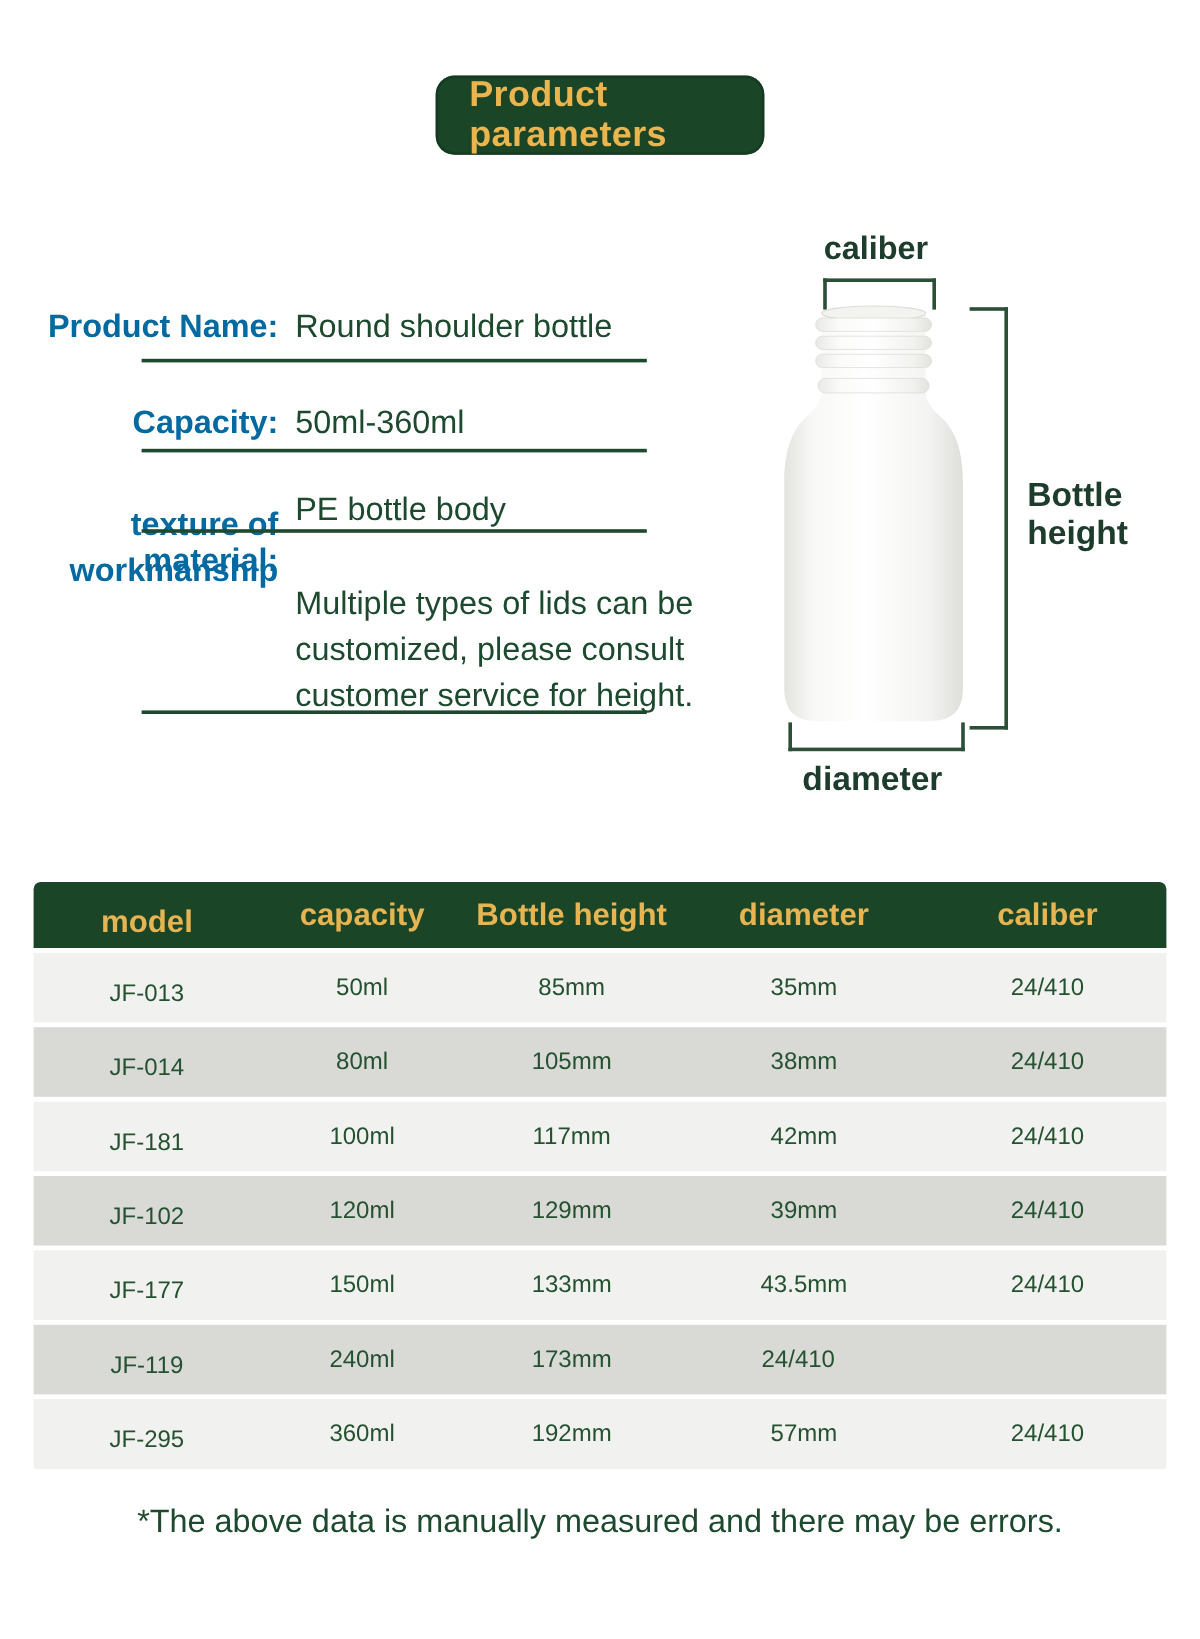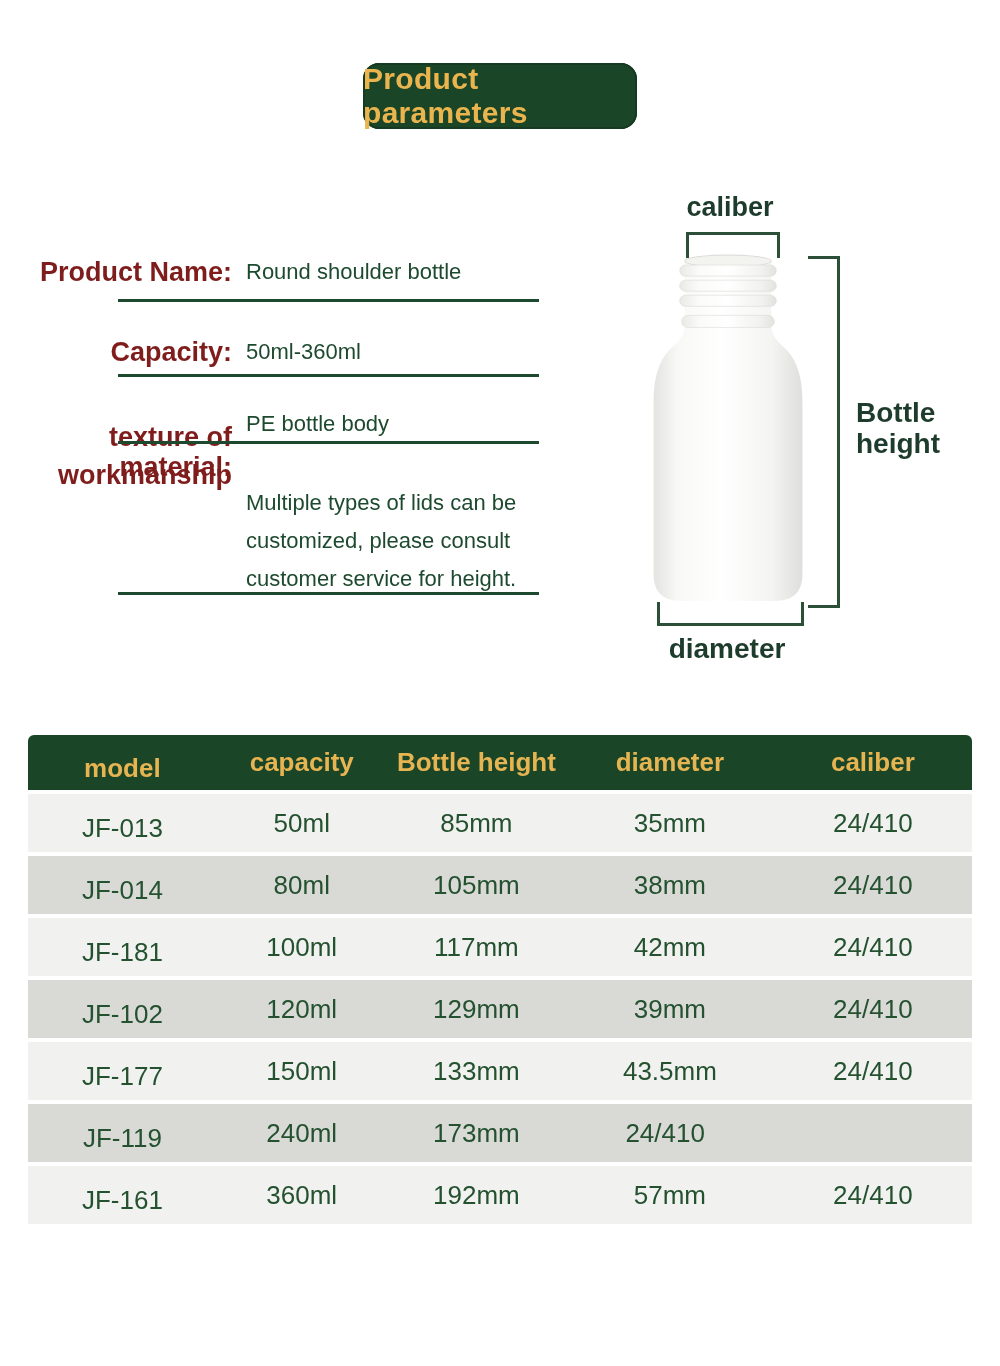--- a/index.html
+++ b/index.html
@@ -7,29 +7,29 @@
     position:relative;width:1000px;height:1366px;background:#ffffff;
     font-family:"Liberation Sans","DejaVu Sans",sans-serif;overflow:hidden;
   }
   
   .badge{
     position:absolute;left:363px;top:63px;width:274px;height:66px;
     background:#1a4527;border-radius:16px;
     display:flex;align-items:center;justify-content:center;
     box-shadow:inset 0 0 0 2px #153a21;
   }
-  .badge-label{color:#eab54e;font-weight:700;font-size:30px;letter-spacing:.3px;}
+  .badge-label{color:#eab54e;font-weight:700;font-size:30px;letter-spacing:.3px;padding-left:28px;}
 
   
   .info-label{
     position:absolute;left:30px;width:202px;text-align:right;
-    color:#7f1d1d;font-weight:700;font-size:27px;line-height:30px;
+    color:#0369a1;font-weight:700;font-size:27px;line-height:30px;
   }
   .info-value{
-    position:absolute;left:246px;color:#1d4a2e;font-size:22px;line-height:30px;
+    position:absolute;left:246px;color:#1d4a2e;font-size:27px;line-height:30px;
   }
   .info-value.multi{line-height:38px;}
   .underline{position:absolute;left:118px;width:421px;height:3px;background:#1d4a2e;}
 
   
   .dim-label{position:absolute;color:#1e3c2b;font-weight:700;}
   .caliber-label{left:675px;top:192px;width:110px;text-align:center;font-size:27px;}
   .diameter-label{left:652px;top:633px;width:150px;text-align:center;font-size:28px;}
   .height-label{left:856px;top:397px;font-size:28px;line-height:31px;}
   .bracket{position:absolute;}
@@ -51,21 +51,21 @@
   .spec-table{position:absolute;left:28px;top:735px;width:944px;}
   .thead{
     display:flex;height:55px;background:#1a4527;align-items:center;
     border-radius:6px 6px 0 0;
   }
   .tcell{text-align:center;}
   .c0{width:20%;margin-top:11px;}.c1{width:18%;}.c2{width:19%;}.c3{width:22%;}.c4{width:21%;}
   .thead .tcell{color:#e7b452;font-weight:700;font-size:26px;}
   .trow{
     display:flex;height:58px;margin-top:4px;align-items:center;
-    font-size:26px;color:#24512f;font-weight:500;
+    font-size:20px;color:#24512f;font-weight:500;
   }
   .trow:nth-child(odd){background:#f1f1ef;}
   .trow:nth-child(even){background:#d9d9d6;}
 
   
   .footnote{
     position:absolute;left:0;top:1252px;width:1000px;text-align:center;
     color:#1d4a2e;font-size:27px;line-height:33px;font-weight:500;
   }
 </style>
@@ -182,25 +182,26 @@
           <div class="tcell c3">43.5mm</div>
           <div class="tcell c4">24/410</div>
         </div>
         <div class="trow">
           <div class="tcell c0">JF-119</div>
           <div class="tcell c1">240ml</div>
           <div class="tcell c2">173mm</div>
           <div class="tcell c4">24/410</div>
         </div>
         <div class="trow">
-          <div class="tcell c0">JF-161</div>
+          <div class="tcell c0">JF-295</div>
           <div class="tcell c1">360ml</div>
           <div class="tcell c2">192mm</div>
           <div class="tcell c3">57mm</div>
           <div class="tcell c4">24/410</div>
         </div>
       </div>
   </div>
 
   <div class="footnote">
+    <div>*The above data is manually measured and there may be errors.</div>
   </div>
 
 </div>
 
 </body></html>

